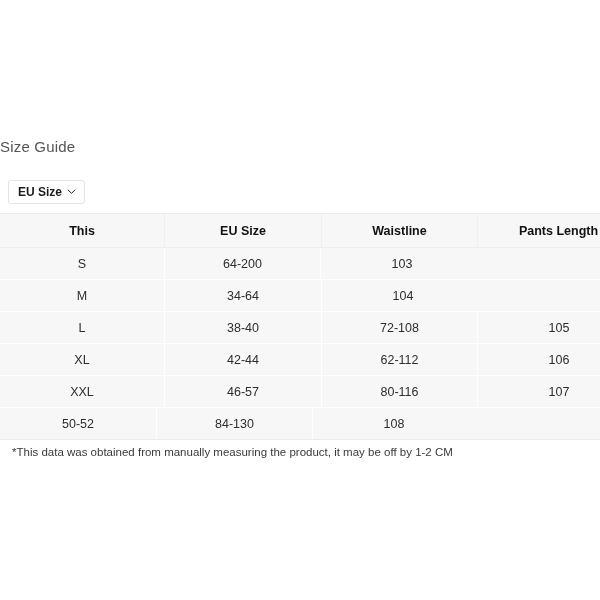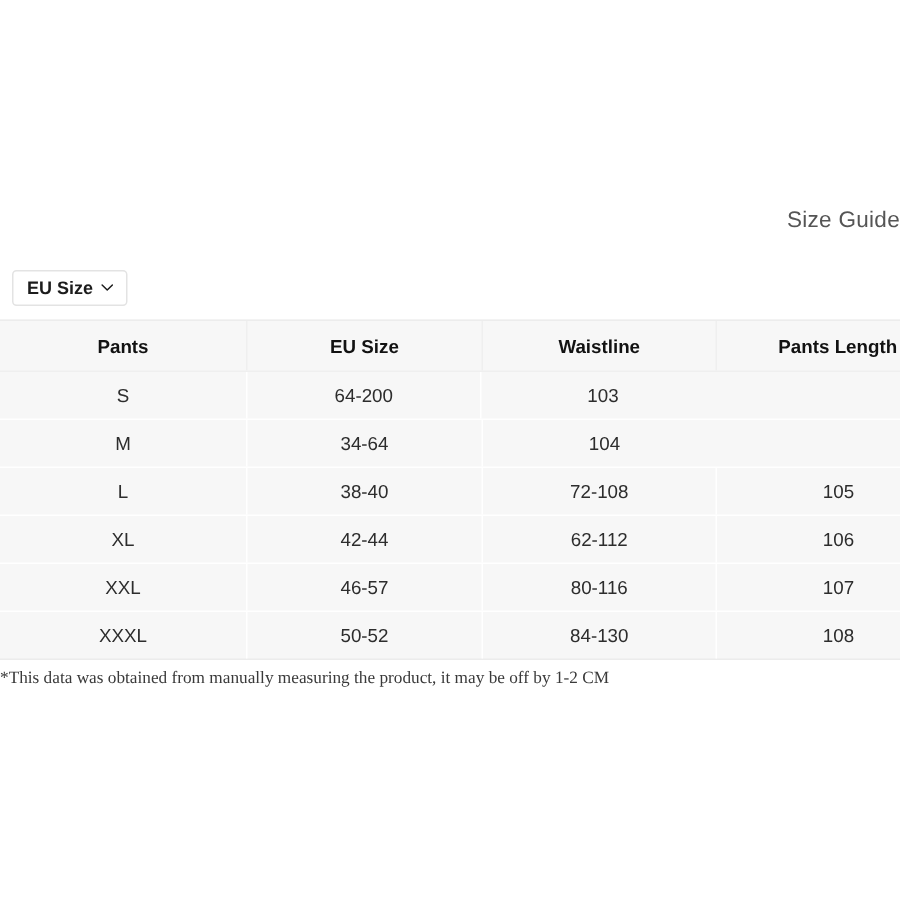--- a/index.html
+++ b/index.html
@@ -23,21 +23,21 @@
     height: 600px;
     background: #ffffff;
   }
 
   
   .title {
     position: absolute;
     left: 0;
     top: 137px;
     width: 600px;
-    text-align: right;
+    text-align: left;
     font-size: 15px;
     color: #555555;
     letter-spacing: 0.2px;
     line-height: 20px;
   }
 
   
   .controls {
     position: absolute;
     left: 0;
@@ -153,27 +153,26 @@
     border-right: 1px solid #efefef;
   }
   .c0 { width: 165px; }
   .c1 { width: 157px; }
   .c2 { width: 156px; }
   .c3 { width: 162px; border-right: none; }
 
   
   .footnote {
     position: absolute;
-    left: 0;
+    left: 12px;
     top: 444px;
     font-size: 11.5px;
     color: #3a3a3a;
     white-space: nowrap;
     line-height: 16px;
-    font-family: Liberation Serif, serif;
   }
 </style>
 </head>
 <body>
 
 <div id="page">
 
   <div class="title">Size Guide</div>
 
   <div class="controls">
@@ -190,21 +189,21 @@
     <div class="unit-toggle">
       <div class="opt active">CM</div>
       <div class="opt">IN</div>
     </div>
 
   </div>
 
   <div class="table">
 
     <div class="trow header">
-      <div class="cell c0">Pants</div>
+      <div class="cell c0">This</div>
       <div class="cell c1">EU Size</div>
       <div class="cell c2">Waistline</div>
       <div class="cell c3">Pants Length</div>
     </div>
 
     <div class="trow">
       <div class="cell c0">S</div>
       <div class="cell c2">64-200</div>
       <div class="cell c3">103</div>
     </div>
@@ -230,21 +229,20 @@
     </div>
 
     <div class="trow">
       <div class="cell c0">XXL</div>
       <div class="cell c1">46-57</div>
       <div class="cell c2">80-116</div>
       <div class="cell c3">107</div>
     </div>
 
     <div class="trow">
-      <div class="cell c0">XXXL</div>
       <div class="cell c1">50-52</div>
       <div class="cell c2">84-130</div>
       <div class="cell c3">108</div>
     </div>
 
   </div>
 
   <div class="footnote">*This data was obtained from manually measuring the product, it may be off by 1-2 CM</div>
 
 </div>

